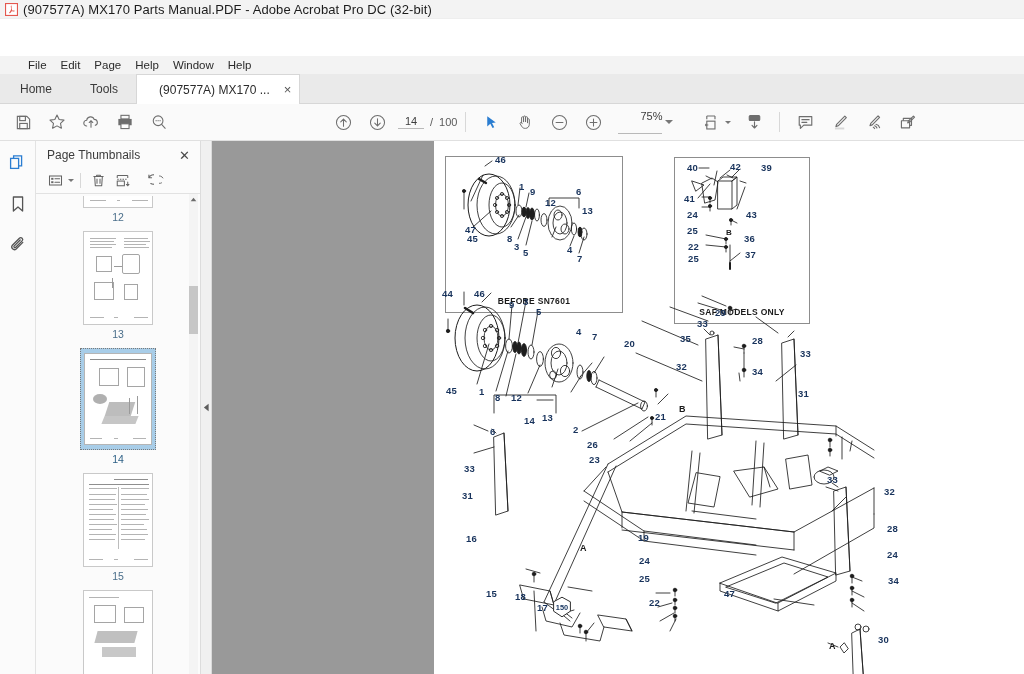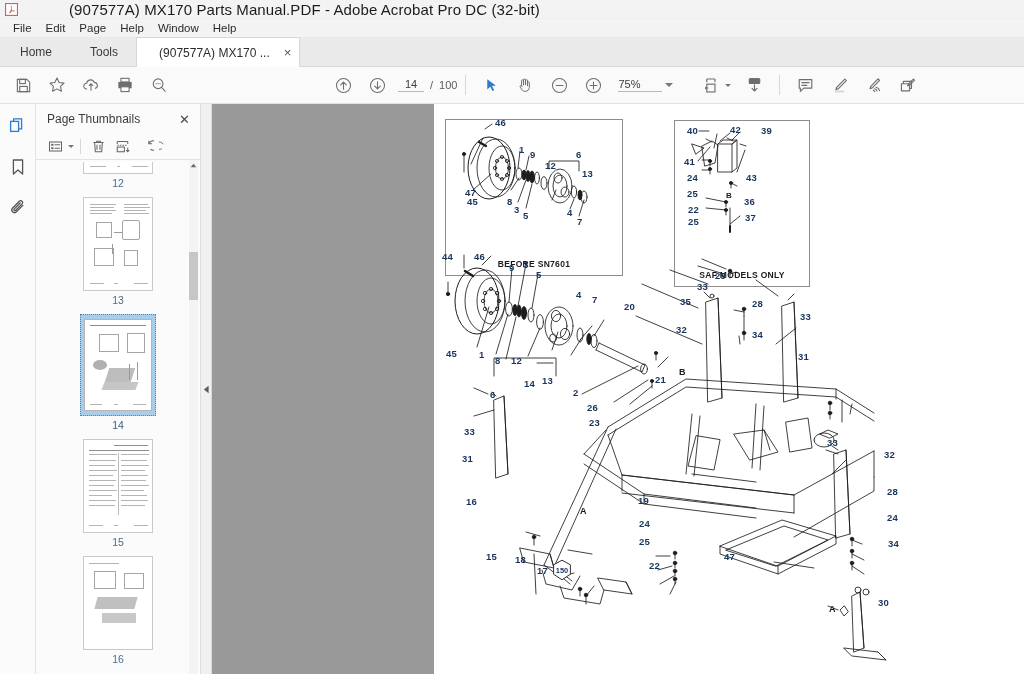--- a/index.html
+++ b/index.html
@@ -20,30 +20,31 @@
     padding-left: 5px;
     border-bottom: 1px solid #eeeeee;
     flex: 0 0 19px;
   }
   .title-icon {
     width: 13px; height: 13px; margin-right: 5px;
     position: relative; flex: 0 0 13px;
   }
   .title-icon svg { display:block; }
   .titlebar-text {
-    font-size: 15px; color: #1c1c1c;
-    white-space: nowrap; letter-spacing: .1px; margin-left: 46px;
+    font-size: 13px; color: #1c1c1c;
+    white-space: nowrap; letter-spacing: .1px;
   }
 
   
   .menubar {
     height: 18px; background: #f3f3f3;
     display: flex; align-items: center;
-    padding-left: 6px;
+    padding-left: 21px;
     flex: 0 0 18px;
+    margin-top: 37px;
   }
   .menuitem {
     font-size: 11.5px; color: #2b2b2b;
     padding: 0 7px; line-height: 18px; cursor: default;
   }
 
   
   .tabstrip {
     height: 30px; background: #eaeaea;
     display: flex; align-items: flex-end;
@@ -96,22 +97,22 @@
   .page-cur {
     width: 26px; text-align: center; font-size: 11px;
     border: none; border-bottom: 1px solid #b9b9b9; background: transparent;
     color: #3d3d3d; padding-bottom: 1px; font-family: "Liberation Sans", sans-serif;
   }
   .page-total { font-size: 11px; color: #5a5a5a; }
   .zoombox {
     display: flex; align-items: center; margin-left: 8px; gap: 3px;
   }
   .zoom-val {
-    width: 44px; text-align: left; font-size: 11px; color: #3d3d3d;
-    border-bottom: 1px solid #b9b9b9; padding-bottom: 1px;
+    width: 44px; text-align: right; font-size: 11px; color: #3d3d3d;
+    border-bottom: 1px solid #b9b9b9; padding-bottom: 11px;
   }
   .caret { width: 0; height: 0; border-left: 4px solid transparent;
            border-right: 4px solid transparent; border-top: 4px solid #777; }
   .caret.sm { border-left-width:3px; border-right-width:3px; border-top-width:3.5px; }
 
   
   .body {
     flex: 1 1 auto; display: flex; position: relative; overflow: hidden;
     background: #86efac;
   }

